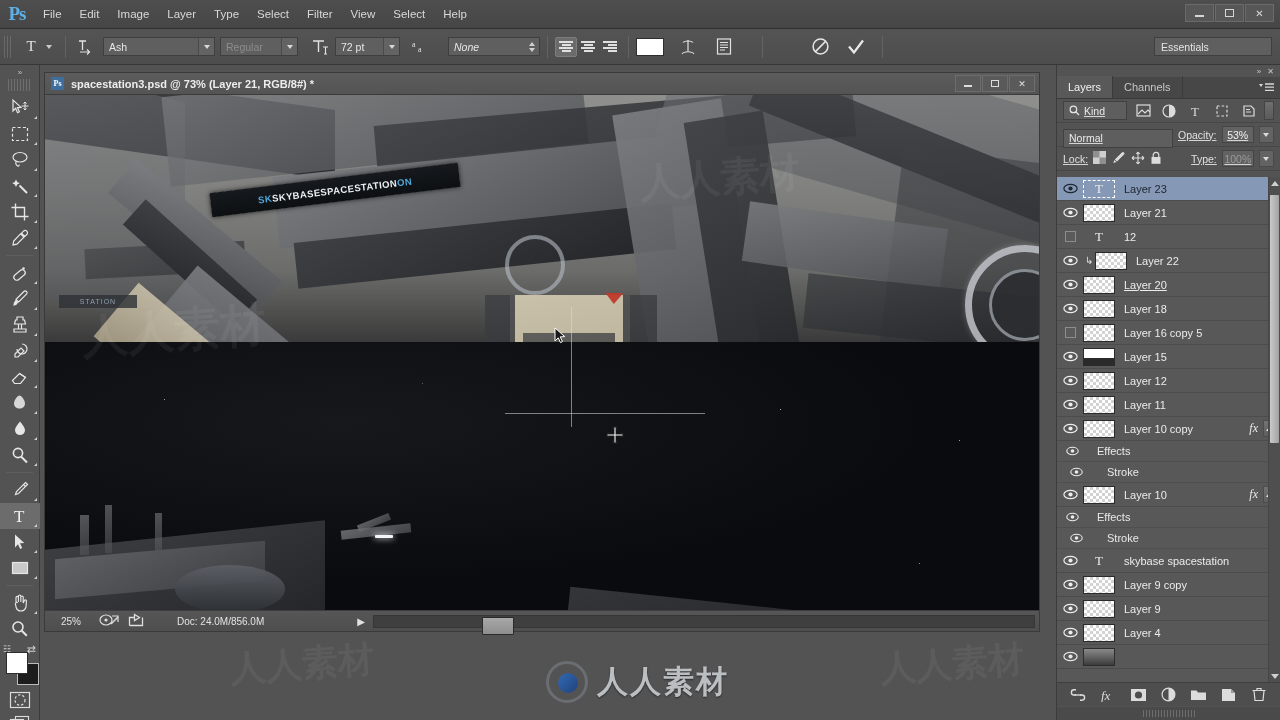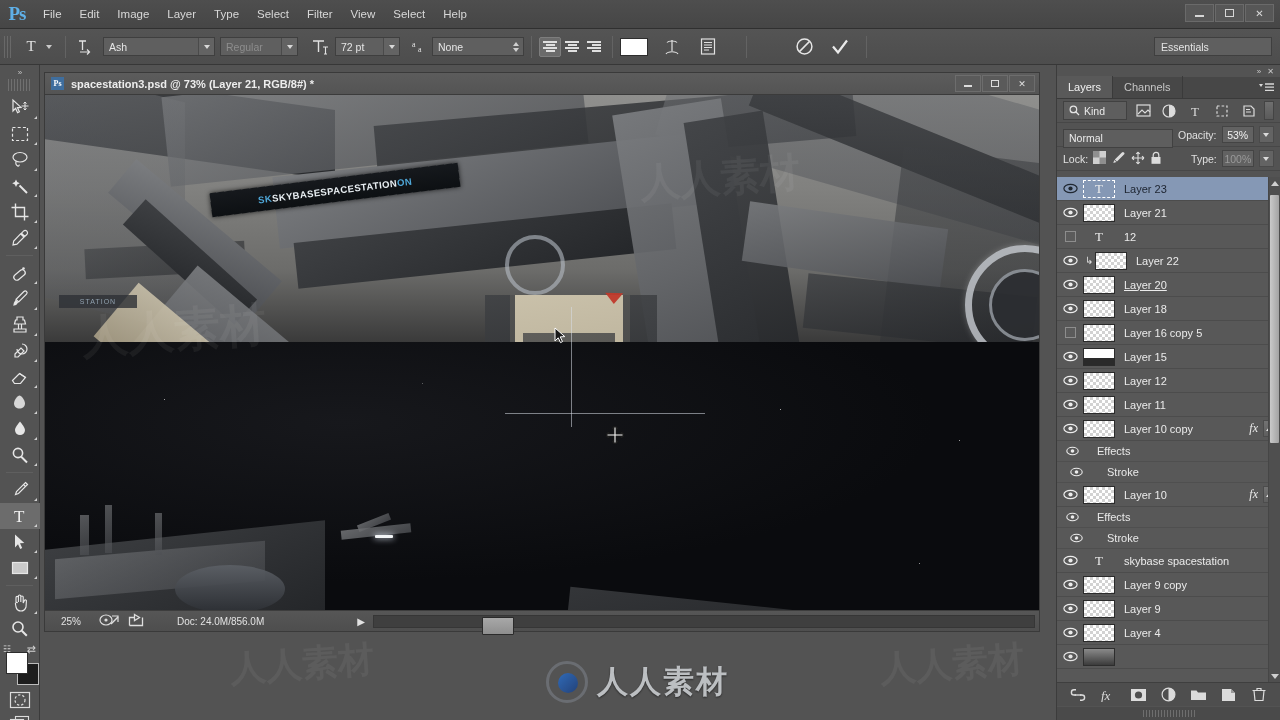--- a/index.html
+++ b/index.html
@@ -175,21 +175,21 @@
   
   .rightdock{
     position:absolute;right:0;top:65px;width:224px;height:655px;background:#535353;
     border-left:1px solid #3c3c3c;
   }
   .dock-collapse{height:12px;display:flex;align-items:center;justify-content:flex-end;padding-right:6px;gap:6px;color:#c8c8c8;font-size:8px;}
   .tabs{height:22px;display:flex;align-items:flex-end;background:#474747;border-bottom:1px solid #3a3a3a;position:relative;}
   .tab{height:22px;padding:0 11px;display:flex;align-items:center;font-size:11px;color:#c6c6c6;border-right:1px solid #3a3a3a;}
   .tab.on{background:#595959;color:#f2f2f2;}
   .panel-menu{position:absolute;right:5px;top:5px;display:flex;align-items:center;gap:2px;color:#d5d5d5;font-size:9px;}
-  .row{display:flex;align-items:center;height:24px;padding:0 6px;gap:5px;border-bottom:1px solid #474747;}
+  .row{display:flex;align-items:center;height:24px;padding:0 6px;gap:5px;border-bottom:1px solid #474747;text-decoration:underline;}
   .kindbox{
     height:19px;width:66px;background:#5e5e5e;border:1px solid #414141;display:flex;align-items:center;
     gap:4px;padding-left:5px;font-size:10.5px;color:#e9e9e9;position:relative;
   }
   .filtchip{width:22px;height:19px;display:flex;align-items:center;justify-content:center;color:#dcdcdc;}
   .toggleswitch{width:10px;height:19px;background:linear-gradient(#6f6f6f,#5a5a5a);border:1px solid #444;}
   .blendbox{height:19px;width:116px;background:#5e5e5e;border:1px solid #414141;display:flex;align-items:center;padding-left:5px;font-size:10.5px;color:#ececec;position:relative;margin-top:7px;}
   .lbl{font-size:10.5px;color:#e0e0e0;}
   .valbox{height:17px;width:34px;background:#626262;border:1px solid #444;display:flex;align-items:center;justify-content:center;font-size:10.5px;color:#f0f0f0;}
   .valbox.dim{color:#9a9a9a;}
@@ -310,21 +310,21 @@
       <span class="dd">
           <i></i>
         </span>
     </div>
     <div class="icon-btn" style="margin-left:8px;">
       <svg width="18" height="18" viewBox="0 0 18 18">
           <text x="1" y="9" font-size="8" fill="#e2e2e2" font-family="Liberation Serif, serif">a</text>
           <text x="7" y="14" font-size="8" fill="#e2e2e2" font-family="Liberation Serif, serif">a</text>
         </svg>
     </div>
-    <div class="combo" style="width:92px;margin-left:0;">
+    <div class="combo" style="width:92px;margin-left:16px;font-style:italic;">
       <span>None</span>
       <span class="stepper">
           <i class="up"></i>
           <i class="dn"></i>
         </span>
     </div>
     <div class="sep"></div>
     <div class="align-btn on">
       <span style="width:14px"></span>
         <span style="width:9px"></span>

